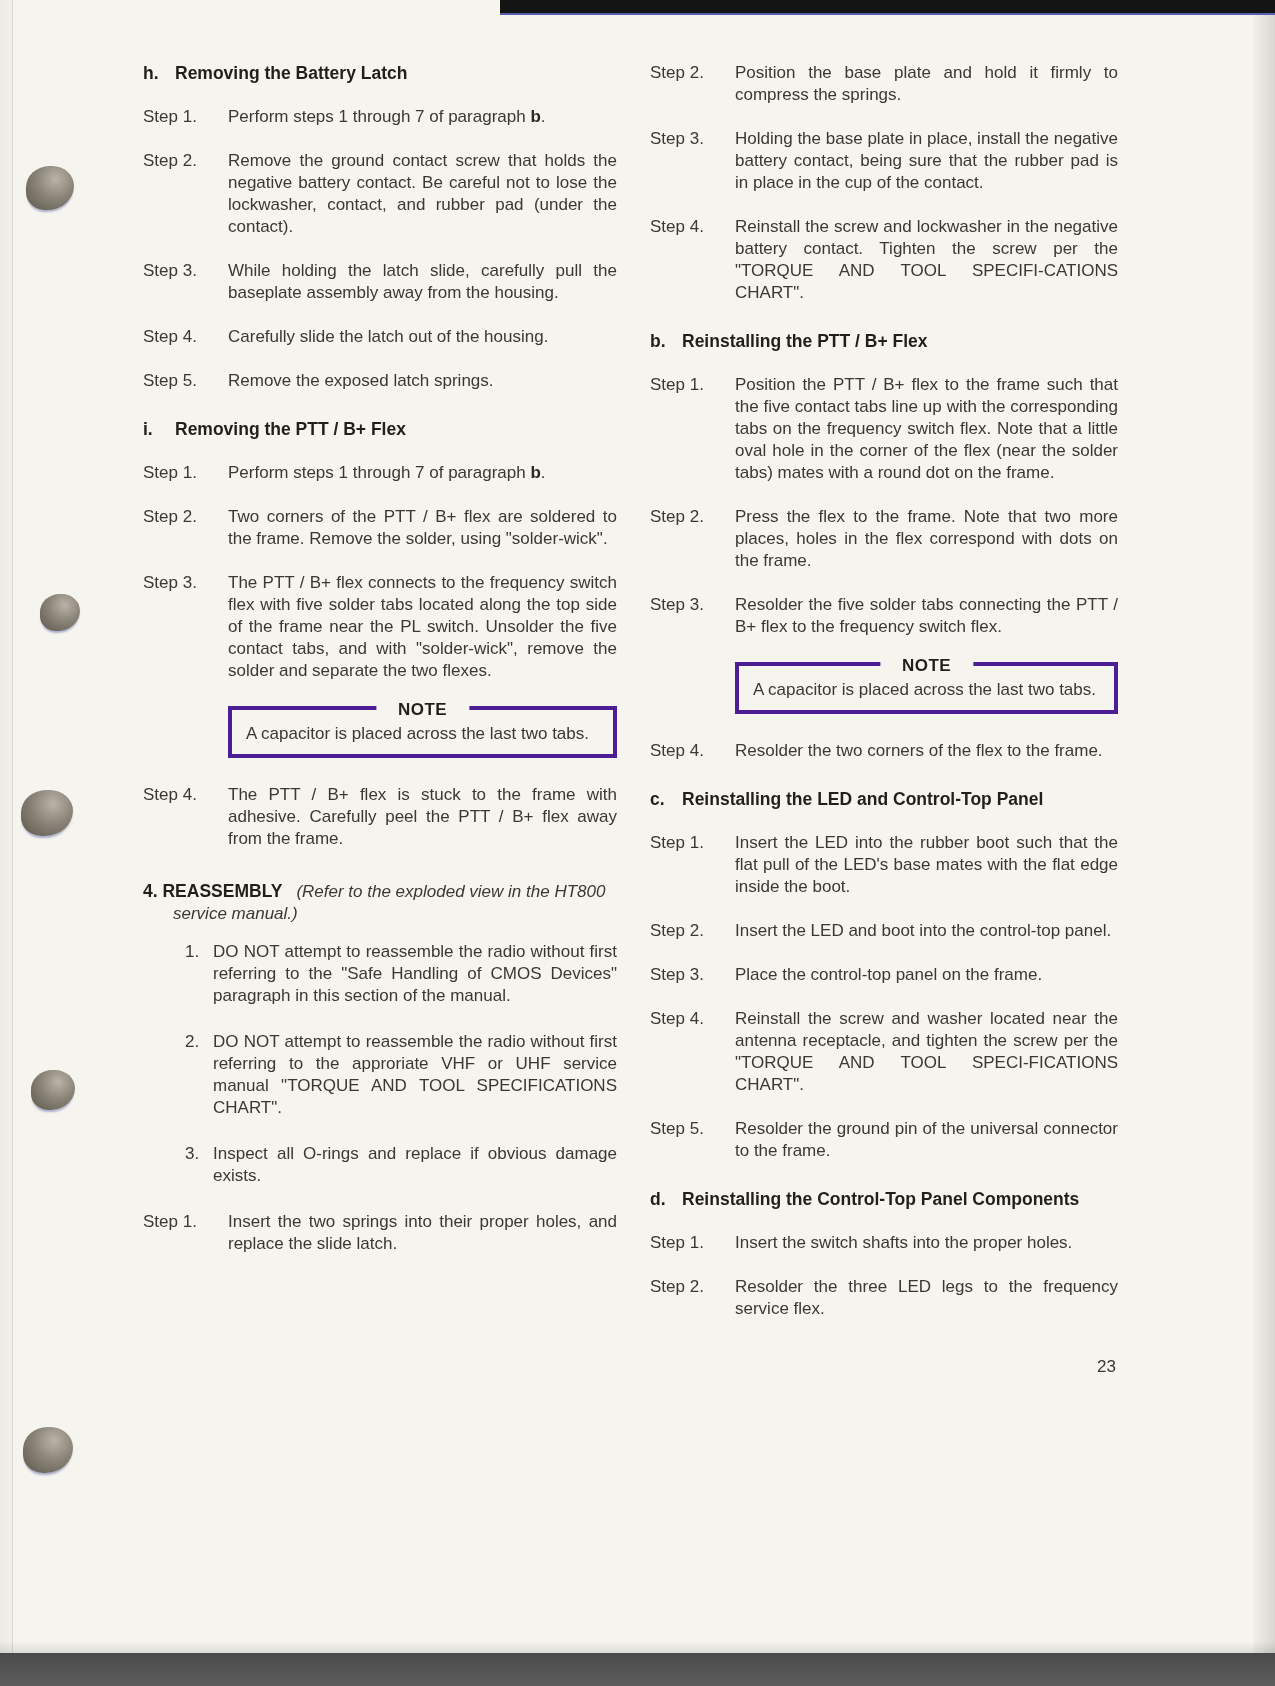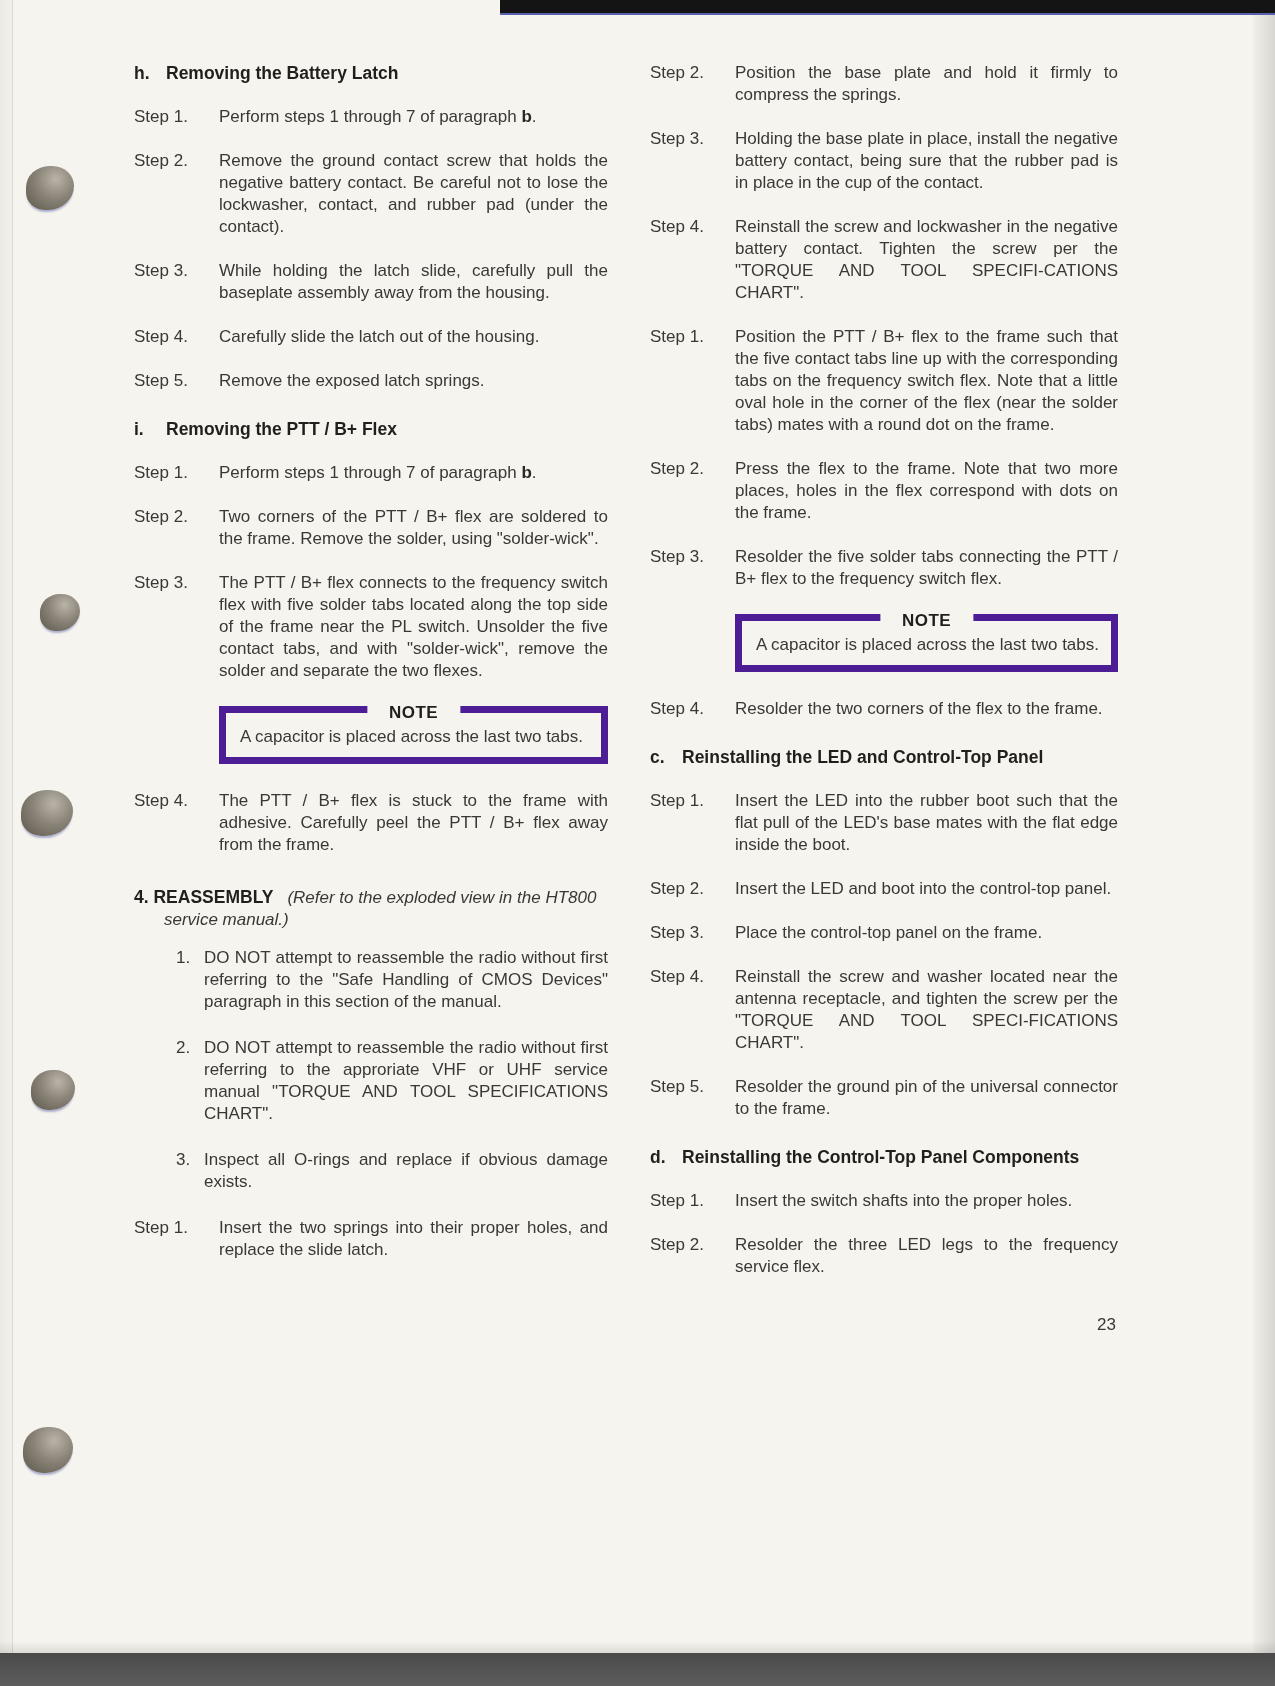--- a/index.html
+++ b/index.html
@@ -34,36 +34,36 @@
   }
   
   .hole {
     position:absolute;
     background:radial-gradient(circle at 62% 30%, #b9b3a8 0%, #8a8478 45%, #6c665b 80%);
     border-radius:52% 48% 58% 42%;
     box-shadow:0 3px 2px -1px rgba(80,90,170,0.45);
   }
   
   .col { position:absolute; top:62px; font-size:17px; line-height:22px; }
-  .col-left  { left:134px; width:474px; }
+  .col-left  { left:143px; width:474px; }
   .col-right { left:650px; width:468px; }
   .col > :first-child { margin-top:0 !important; }
 
   .heading { font-weight:700; color:#211f1c; font-size:17.5px; margin:26px 0 22px; }
   .hprefix { display:inline-block; width:32px; }
   .heading.wide .hprefix { width:57px; }
 
   .step { display:flex; margin-bottom:22px;margin-top:20px; }
   .step-label { width:85px; flex-shrink:0; }
   .step-text  { flex:1; text-align:justify; }
   b { font-weight:700; color:#2a2824; }
 
   .note-box {
     position:relative; margin:24px 0 26px 85px;
-    border:7px solid #4c1d95; padding:13px 12px 9px 14px;
+    border:4px solid #4c1d95; padding:13px 12px 9px 14px;
   }
   .note-title {
     position:absolute; top:-11px; left:50%; transform:translateX(-50%);
     background:#f6f4ee; padding:0 22px; font-weight:700; color:#211f1c;
     letter-spacing:0.5px; white-space:nowrap;
   }
   .note-text { text-align:justify; }
 
   .section { margin:30px 0 16px; padding-left:30px; text-indent:-30px; }
   .sec-num, .sec-title { font-weight:700; color:#211f1c; font-size:17.5px; }
@@ -159,20 +159,21 @@
         <div class="step-text">Position the base plate and hold it firmly to compress the springs.</div>
       </div>
       <div class="step">
         <div class="step-label">Step 3.</div>
         <div class="step-text">Holding the base plate in place, install the negative battery contact, being sure that the rubber pad is in place in the cup of the contact.</div>
       </div>
       <div class="step">
         <div class="step-label">Step 4.</div>
         <div class="step-text">Reinstall the screw and lockwasher in the negative battery contact. Tighten the screw per the "TORQUE AND TOOL SPECIFI-CATIONS CHART".</div>
       </div>
+      <div class="heading"><span class="hprefix">b.</span><span class="htext">Reinstalling the PTT / B+ Flex</span></div>
       <div class="step">
         <div class="step-label">Step 1.</div>
         <div class="step-text">Position the PTT / B+ flex to the frame such that the five contact tabs line up with the corresponding tabs on the frequency switch flex. Note that a little oval hole in the corner of the flex (near the solder tabs) mates with a round dot on the frame.</div>
       </div>
       <div class="step">
         <div class="step-label">Step 2.</div>
         <div class="step-text">Press the flex to the frame. Note that two more places, holes in the flex correspond with dots on the frame.</div>
       </div>
       <div class="step">
         <div class="step-label">Step 3.</div>

